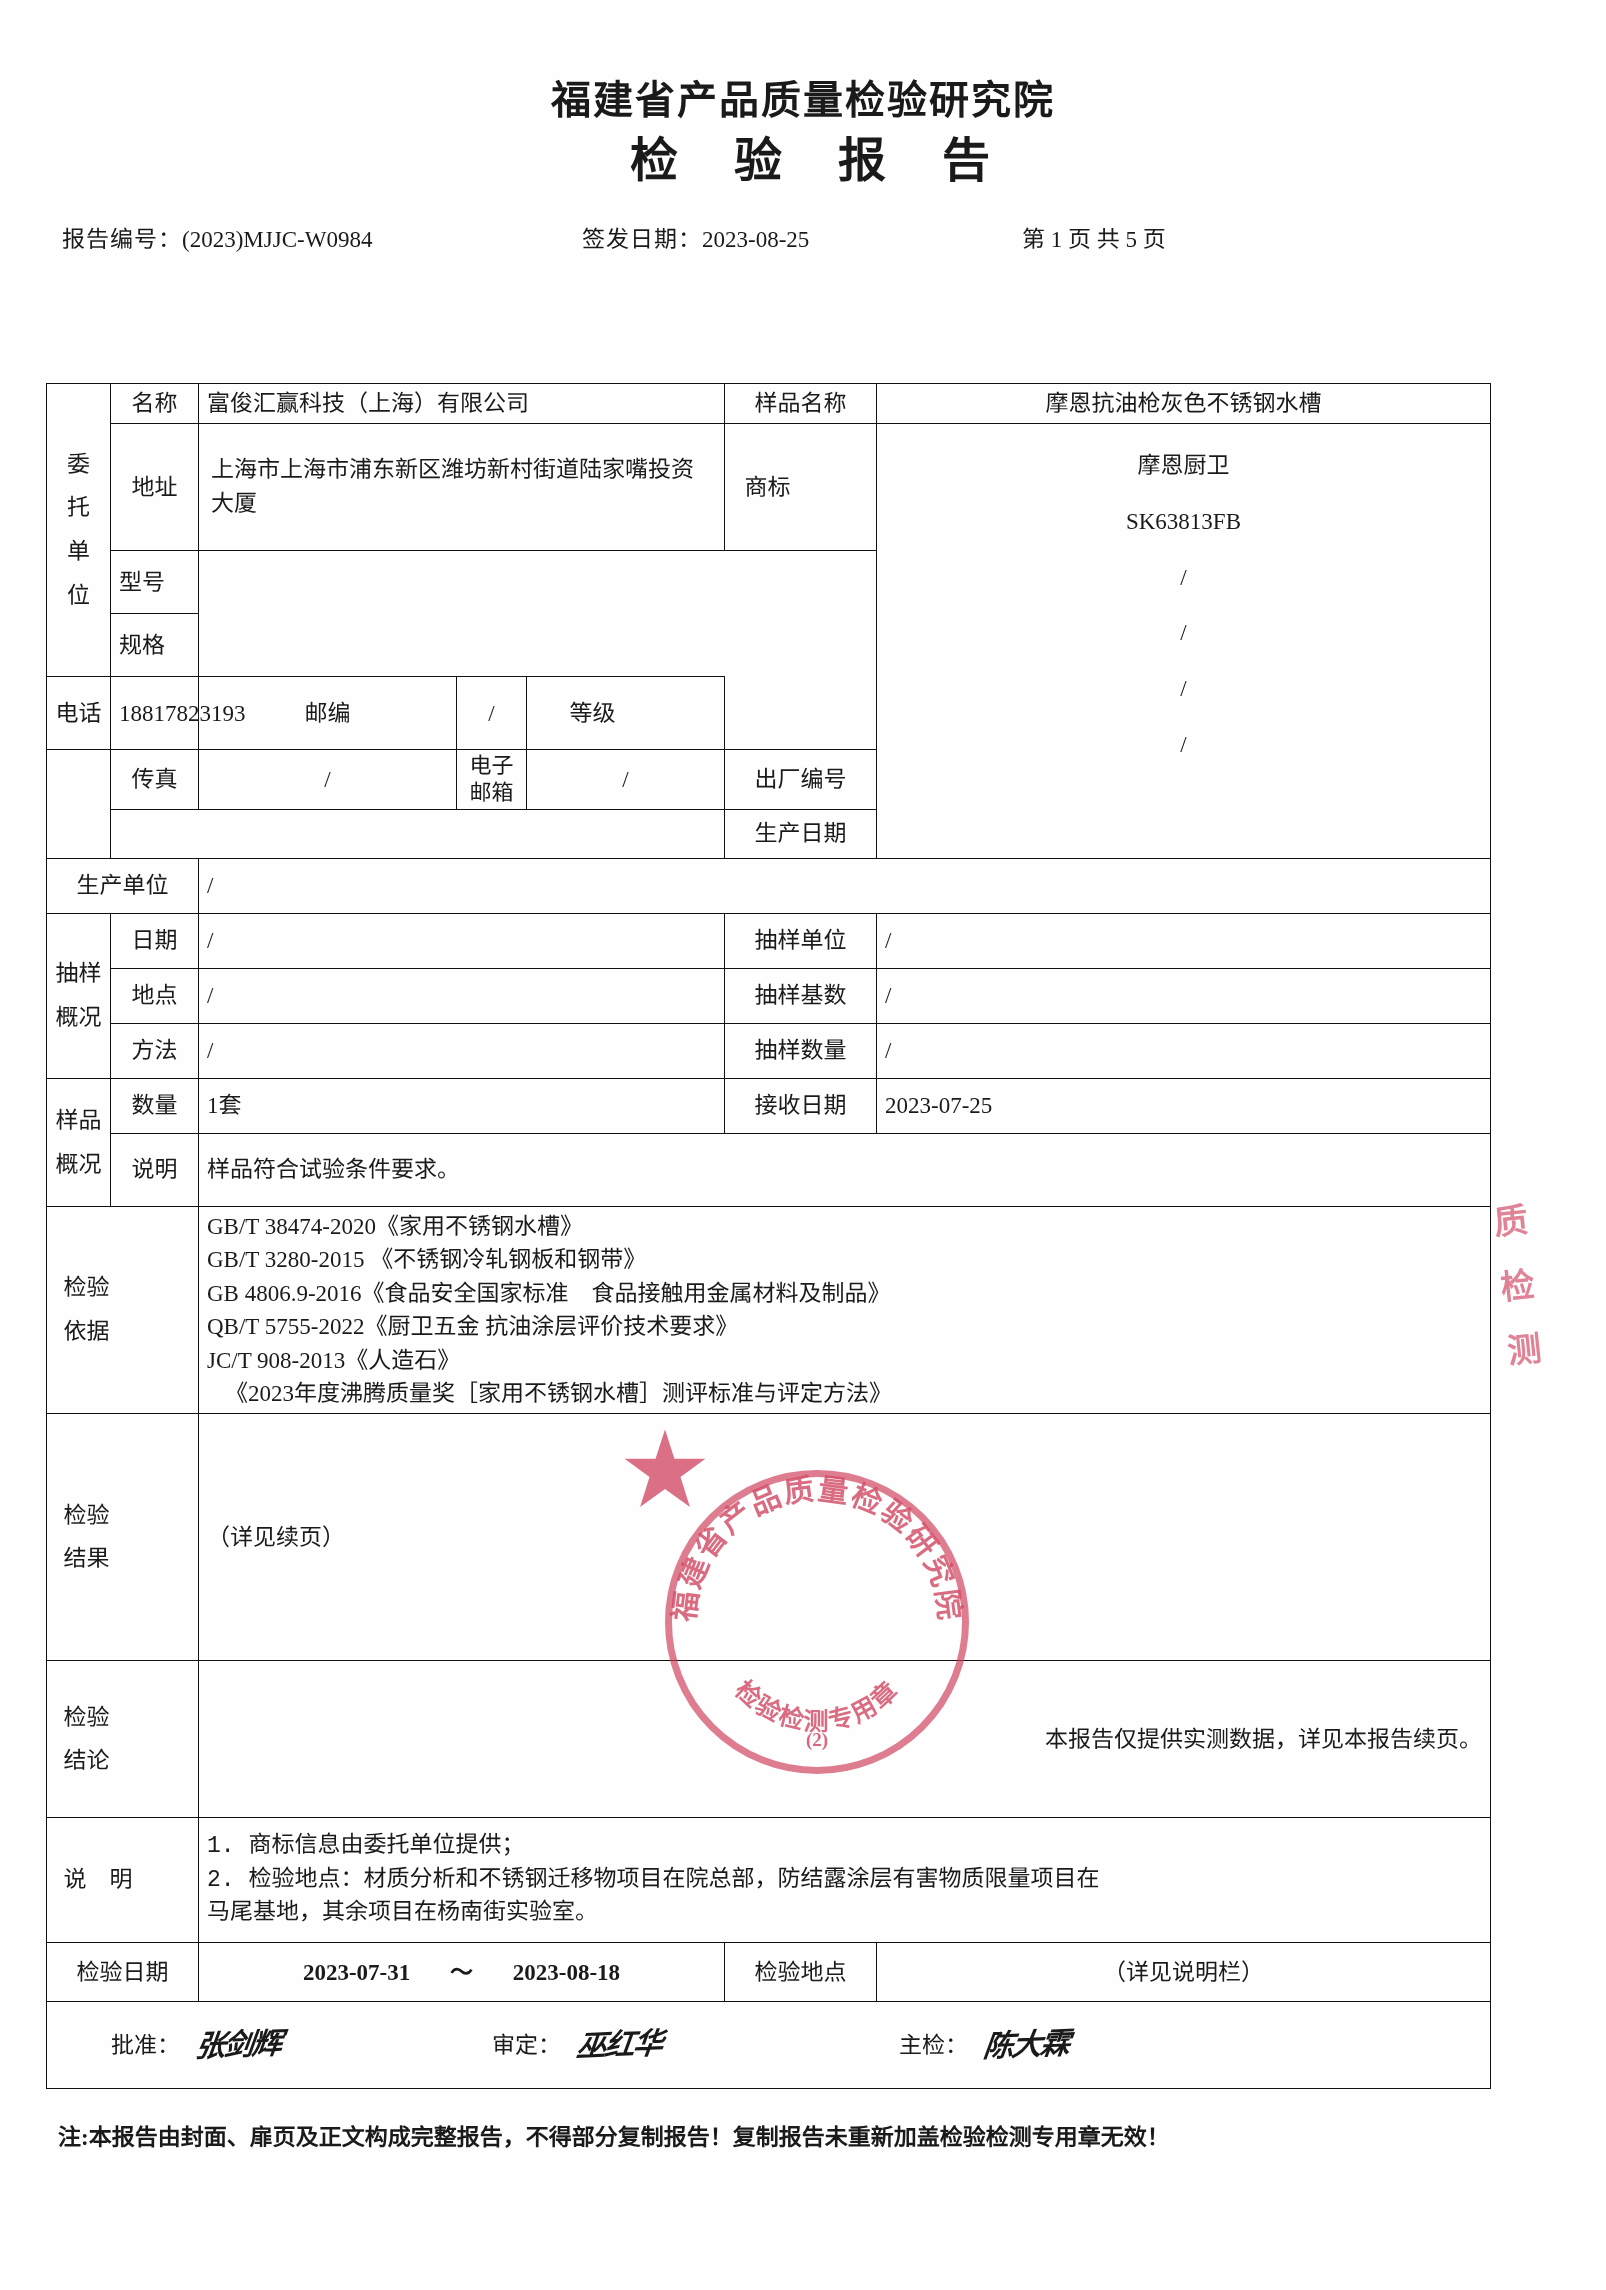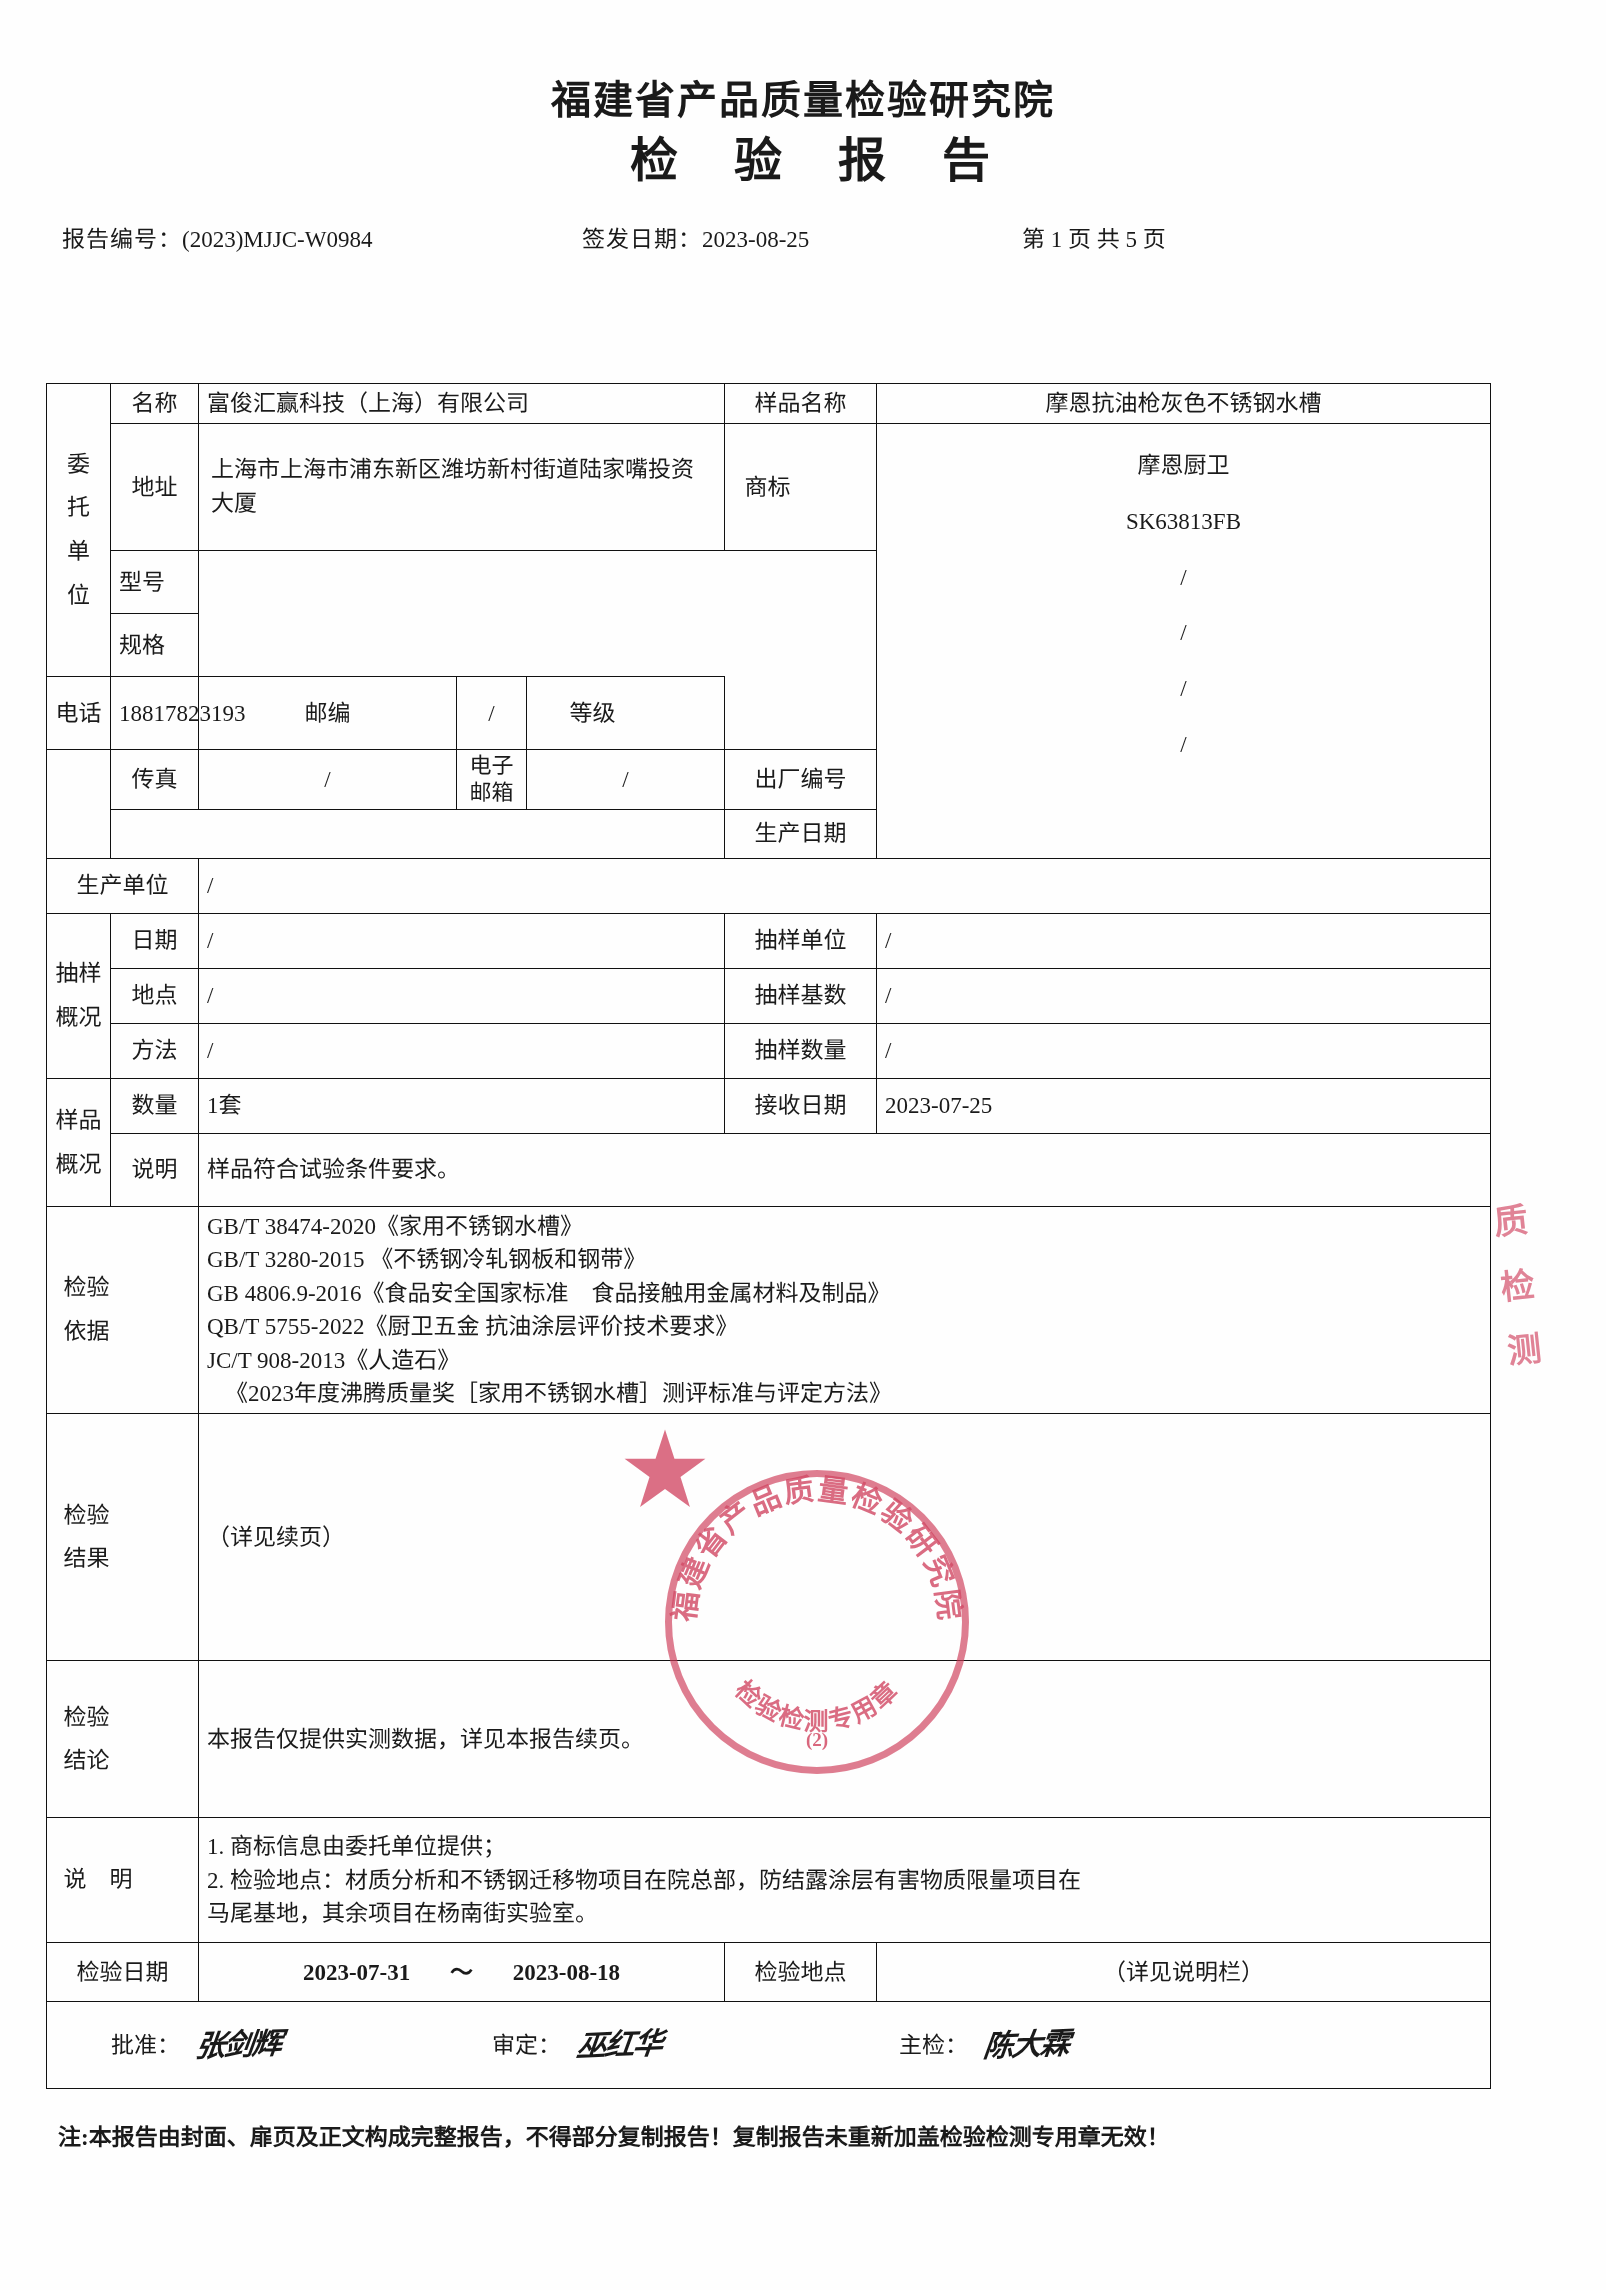--- a/index.html
+++ b/index.html
@@ -128,29 +128,30 @@
     vertical-align: top;
     padding-top: 16px;
     padding-left: 16px;
     height: 240px;
   }
   .concl-cell {
     vertical-align: top;
     padding-top: 14px;
     padding-left: 16px;
     height: 150px;
+    text-align: right;
   }
   .note-cell {
     vertical-align: top;
     padding-top: 12px;
     padding-left: 16px;
     line-height: 1.55;
     height: 118px;
   }
-  .note-cell div { white-space: nowrap; }
+  .note-cell div { white-space: nowrap; font-family: Liberation Mono, monospace; }
 
   
   .sign-row td { border: none; border-top: 2.4px solid #111; height: 80px; }
   .sign-flex {
     display: flex;
     align-items: center;
     font-size: 23px;
     padding-left: 56px;
   }
   .sign-item { display: flex; align-items: center; }

